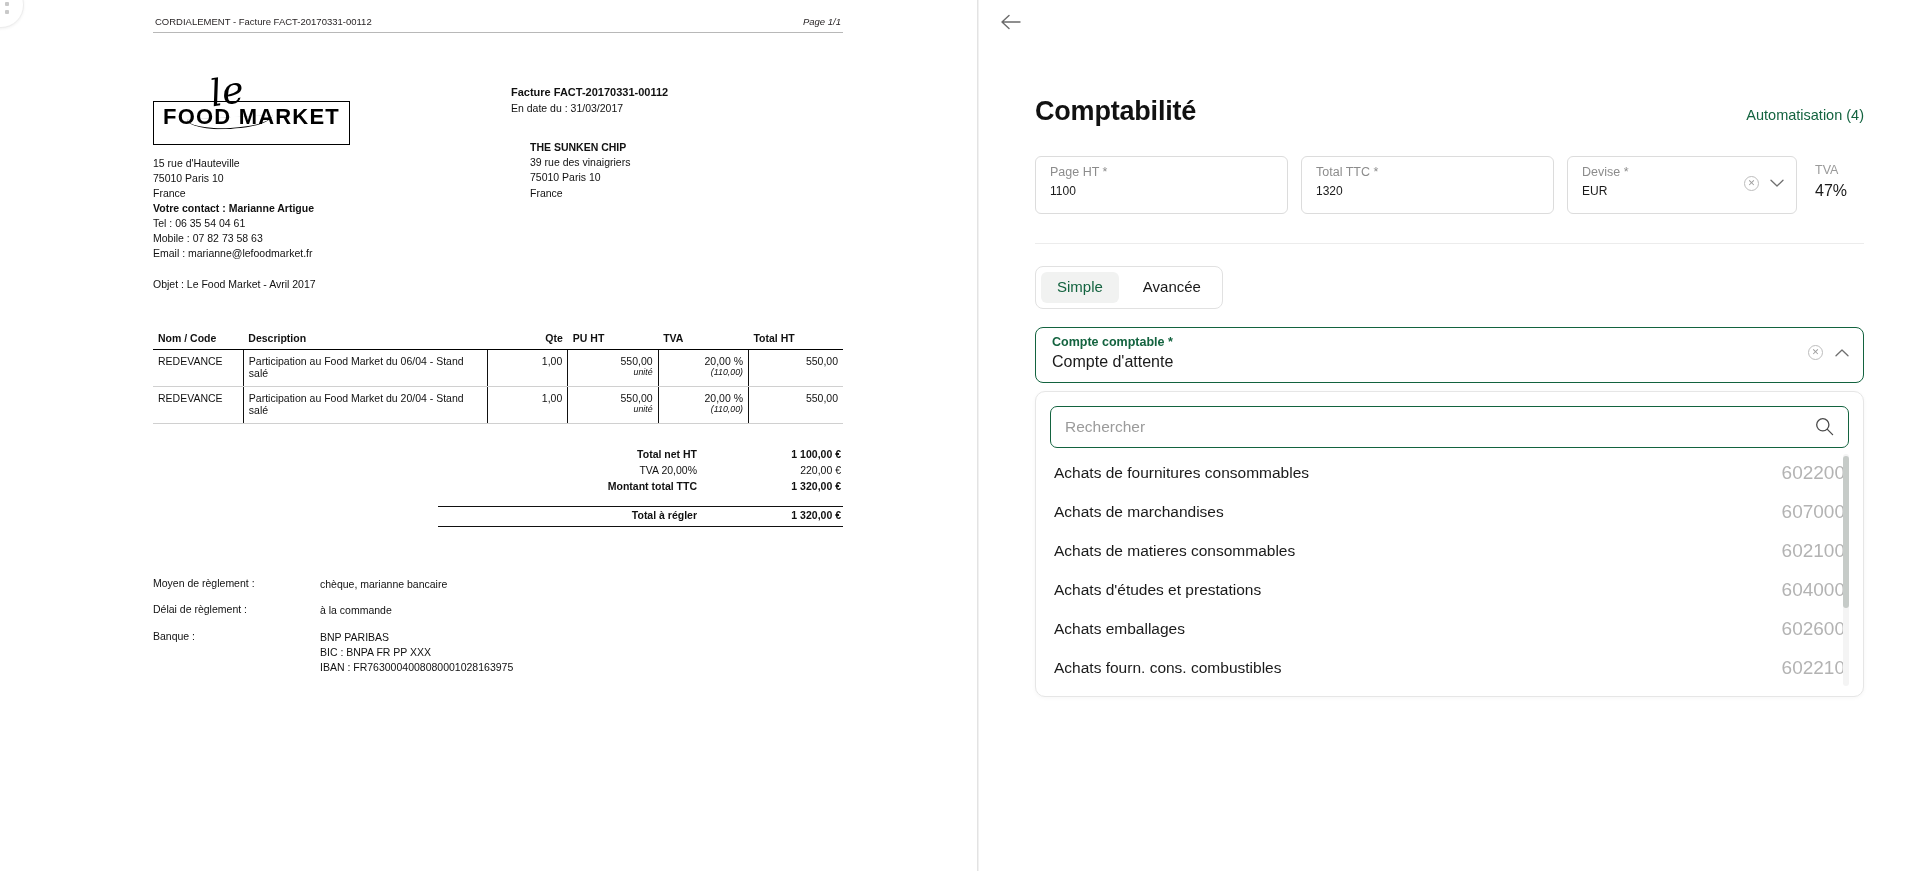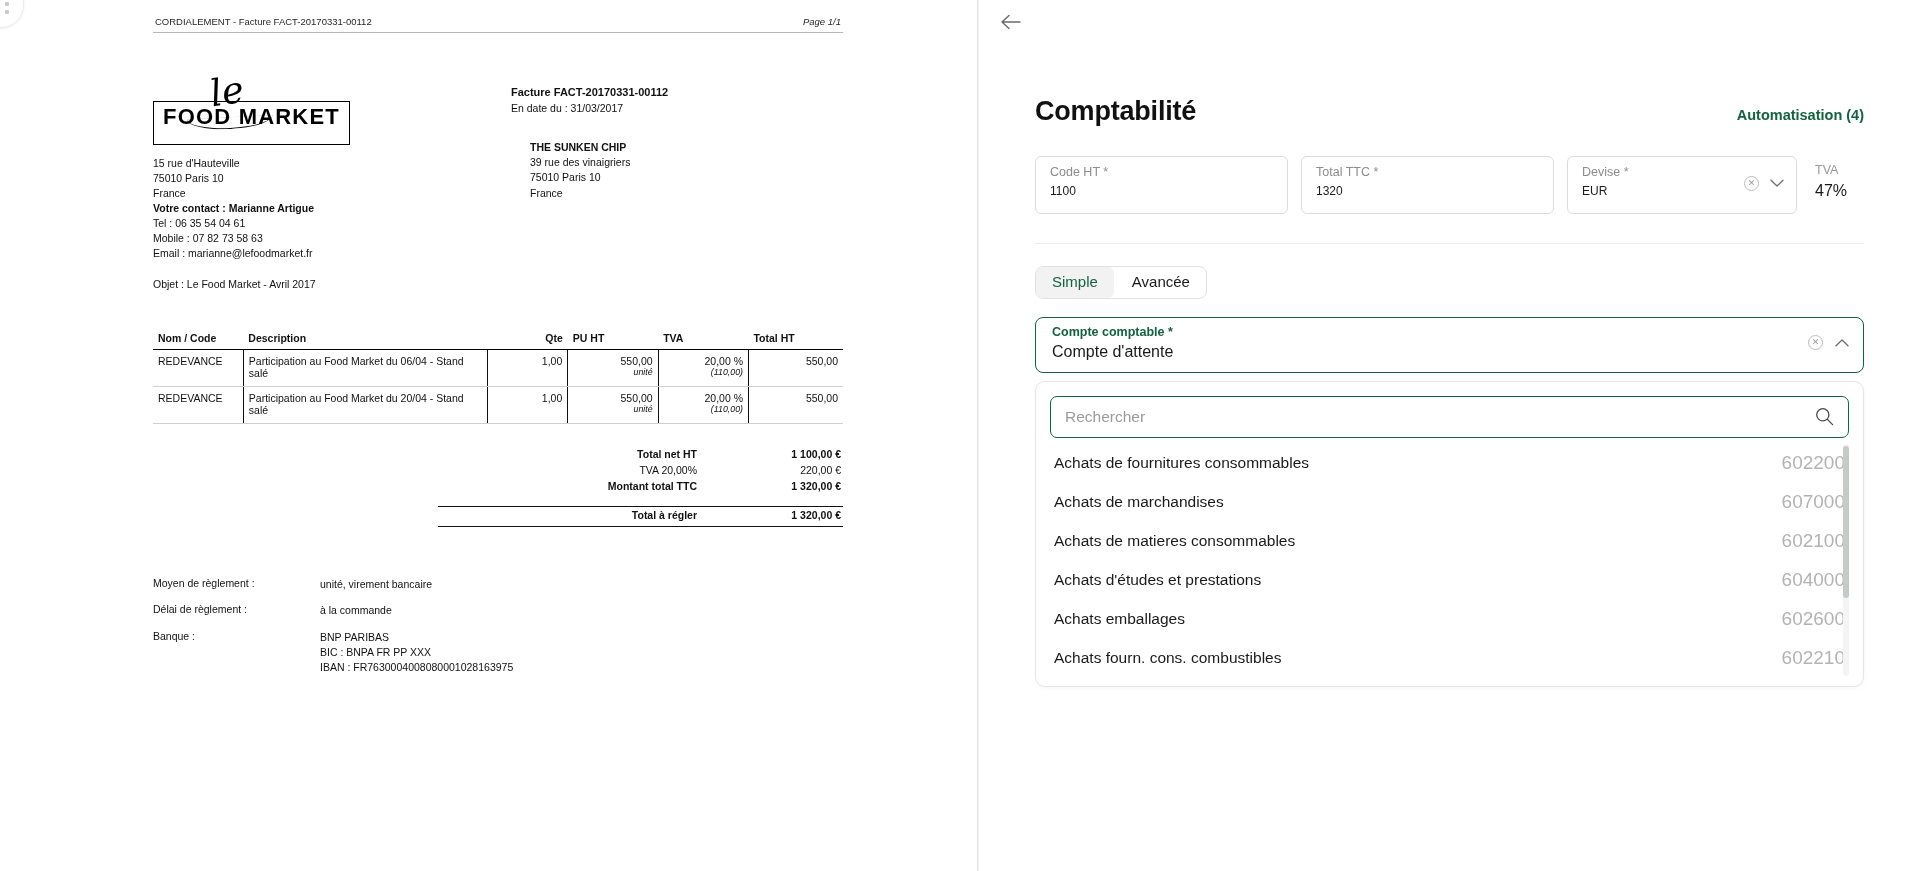--- a/index.html
+++ b/index.html
@@ -149,21 +149,21 @@
   }
   .title-row {
     display: flex; align-items: baseline; justify-content: space-between;
     padding-top: 56px;
     margin-top: 40px;
   }
   #page-title {
     font-size: 27px; font-weight: 700; color: #111; letter-spacing: -.2px;
   }
   #automation-link {
-    font-size: 14.5px; font-weight: 700; color: #13633f; cursor: pointer;
+    font-size: 14.5px; font-weight: 400; color: #13633f; cursor: pointer;
   }
 
   .fields-row {
     display: flex; align-items: flex-start; gap: 13px;
     margin-top: 29px;
   }
   .field {
     position: relative;
     height: 58px; border: 1px solid #dcdcdc; border-radius: 6px;
     background: #fff; padding: 8px 14px 0 14px;
@@ -179,21 +179,21 @@
   }
   .tva-static { padding-top: 7px; padding-left: 5px; }
   .tva-static .lbl { font-size: 12.5px; color: #9a9a9a; }
   .tva-static .val { font-size: 16px; color: #1a1a1a; margin-top: 5px; }
 
   .hr { height: 1px; background: #ececec; margin-top: 29px; }
 
   .seg {
     display: inline-flex; margin-top: 22px;
     border: 1px solid #e1e1e1; border-radius: 8px;
-    background: #ffffff; gap: 2px;
+    background: #ffffff; padding: 5px; gap: 8px;
   }
   .seg .tab {
     font-size: 15px; padding: 7px 16px; border-radius: 6px;
     color: #1a1a1a; cursor: pointer; line-height: 1.1;
   }
   .seg .tab.active { background: #f1f2f1; color: #13633f; }
 
   .combo {
     margin-top: 18px; position: relative;
     border: 1.5px solid #13633f; border-radius: 8px;
@@ -356,21 +356,21 @@
         <div class="row bold">
           <span class="lbl">Total à régler</span>
           <span class="val">1 320,00 €</span>
         </div>
         <div class="sep-bot"></div>
       </div>
 
       <div class="pay">
         <div class="row">
           <span class="k">Moyen de règlement :</span>
-          <span class="v">unité, virement bancaire</span>
+          <span class="v">chèque, marianne bancaire</span>
         </div>
         <div class="row">
           <span class="k">Délai de règlement :</span>
           <span class="v">à la commande</span>
         </div>
         <div class="row">
           <span class="k">Banque :</span>
           <span class="v">
             <span style="display:block">BNP PARIBAS</span>
             <span style="display:block">BIC : BNPA FR PP XXX</span>
@@ -391,21 +391,21 @@
     </div>
 
     <div class="title-row">
       <div id="page-title">Comptabilité</div>
       <div id="automation-link">Automatisation (4)</div>
     </div>
 
     <div class="fields-row">
 
       <div class="field f-ht">
-        <div class="lbl">Code HT *</div>
+        <div class="lbl">Page HT *</div>
         <div class="val">1100</div>
       </div>
 
       <div class="field f-ttc">
         <div class="lbl">Total TTC *</div>
         <div class="val">1320</div>
       </div>
 
       <div class="field f-dev">
         <div class="lbl">Devise *</div>

